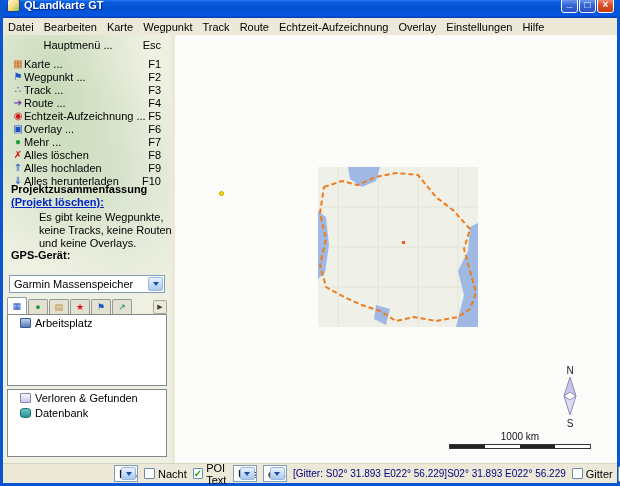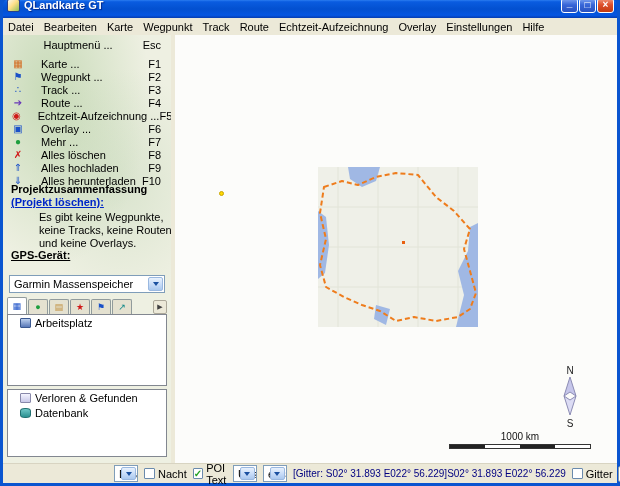--- a/index.html
+++ b/index.html
@@ -33,29 +33,29 @@
   .sidebar::before { content:""; position:absolute; left:0; top:0; width:168px; height:270px;
     background:radial-gradient(ellipse at 28% 22%, rgba(150,190,130,.45), rgba(150,190,130,0) 58%),
                radial-gradient(ellipse at 70% 55%, rgba(170,200,160,.30), rgba(170,200,160,0) 55%);
     pointer-events:none; }
   .sb-header { position:absolute; left:0; top:4px; width:168px; height:14px; font-size:11px; }
   .sb-header .hl { position:absolute; left:0; width:150px; text-align:center; }
   .sb-header .hk { position:absolute; right:10px; }
   .menu-list { position:absolute; left:0; top:22px; width:168px; }
   .mi { display:flex; align-items:center; height:13px; padding:0 10px 0 9px; font-size:11px; }
   .mi .gi { width:12px; font-size:10px; line-height:1; text-align:center; }
-  .mi .lbl { margin-left:17px; white-space:nowrap; }
+  .mi .lbl { margin-left:0; white-space:nowrap; }
   .mi .key { margin-left:auto; }
   .ic-orange{color:#d4691e} .ic-blue{color:#1a50c8} .ic-red{color:#d01818}
   .ic-green{color:#1e9e3e} .ic-purple{color:#6838b8} .ic-tan{color:#c09040} .ic-teal{color:#108888}
 
   .project-block { position:absolute; left:8px; top:148px; width:152px; font-size:11px; font-weight:bold; line-height:13px; }
   .link { color:#0026c8; text-decoration:underline; cursor:pointer; font-weight:bold; }
   .summary-text { position:absolute; left:8px; top:176px; width:152px; font-size:11px; line-height:13px; font-weight:normal;margin-left:28px; }
-  .gps-label { position:absolute; left:8px; top:214px; font-size:11px; font-weight:bold;text-decoration:underline; }
+  .gps-label { position:absolute; left:8px; top:214px; font-size:11px; font-weight:bold; }
 
   .xp-combo { position:relative; background:#fff; border:1px solid #7f9db9; height:18px;
     font-size:11px; display:flex; align-items:center; padding:0 18px 0 4px; white-space:nowrap; overflow:hidden; }
   .combo-btn { position:absolute; right:1px; top:1px; bottom:1px; width:15px;
     background:linear-gradient(#e9f2fd,#c3d9f7 60%,#aac8ee); border:1px solid #9ab8e0; border-radius:2px;
     display:flex; align-items:center; justify-content:center; }
   .combo-arrow { width:0; height:0; border-left:3px solid transparent; border-right:3px solid transparent; border-top:4px solid #1a50a0; }
   .gps-combo { position:absolute; left:6px; top:240px; width:156px; }
 
   .tabbar { position:absolute; left:4px; top:262px; width:160px; height:17px; display:flex; align-items:flex-end; }

